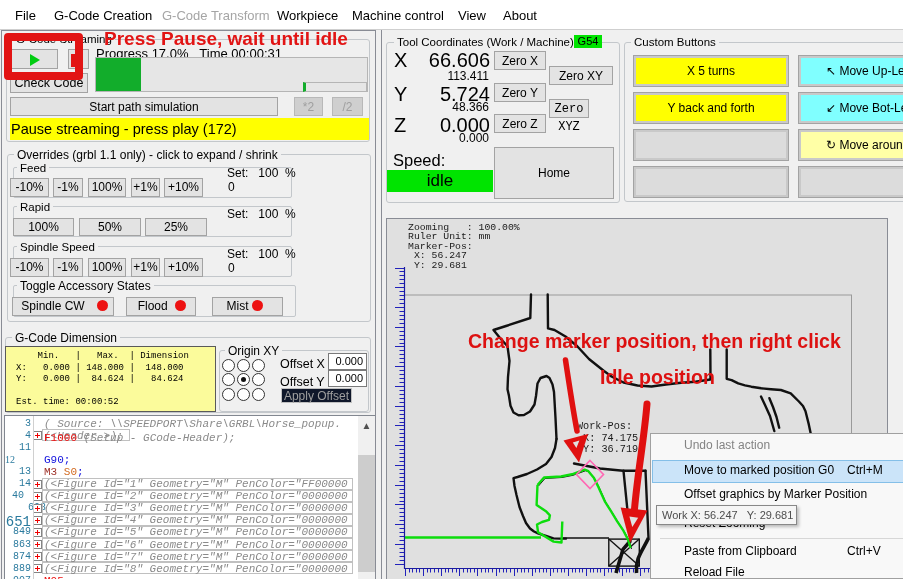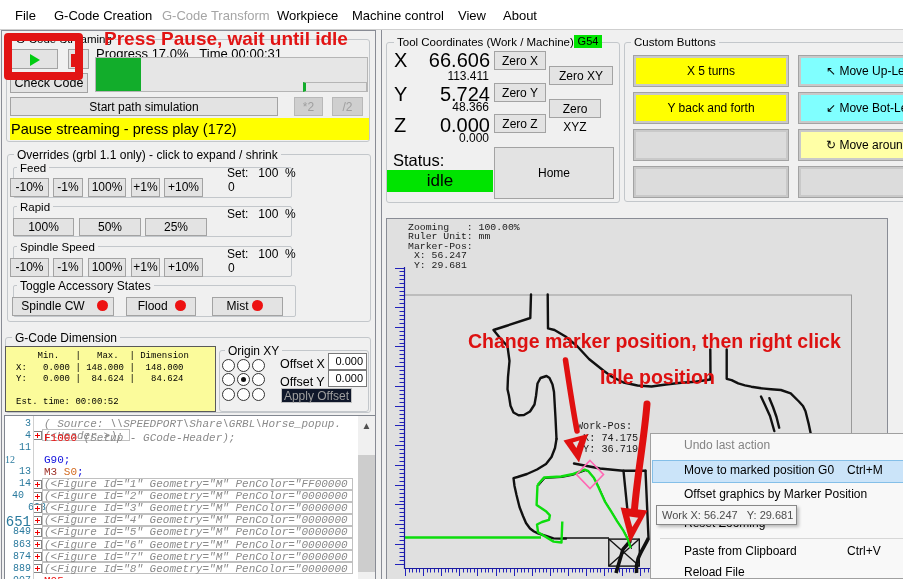--- a/index.html
+++ b/index.html
@@ -209,28 +209,28 @@
 <div class="abs" style="left:394px;top:49px;font-size:20px;">X</div>
 <div class="abs" style="left:400px;top:49px;width:90px;text-align:right;font-size:20px;">66.606</div>
 <div class="abs" style="left:400px;top:69px;width:89px;text-align:right;font-size:12px;">113.411</div>
 <div class="btn" style="left:494px;top:51px;width:52px;height:19px;font-size:12px;line-height:18px;">Zero X</div>
 <div class="btn" style="left:549px;top:66px;width:64px;height:19px;font-size:12px;line-height:18px;">Zero XY</div>
 
 <div class="abs" style="left:394px;top:83px;font-size:20px;">Y</div>
 <div class="abs" style="left:400px;top:83px;width:90px;text-align:right;font-size:20px;">5.724</div>
 <div class="abs" style="left:400px;top:100px;width:89px;text-align:right;font-size:12px;">48.366</div>
 <div class="btn" style="left:494px;top:83px;width:52px;height:19px;font-size:12px;line-height:18px;">Zero Y</div>
-<div class="btn" style="left:549px;top:99px;width:52px;height:19px;font-size:12px;line-height:18px;">Zero XYZ</div>
+<div class="btn" style="left:549px;top:99px;width:40px;height:19px;font-size:12px;line-height:18px;font-family:Liberation Mono, monospace;">Zero XYZ</div>
 
 <div class="abs" style="left:394px;top:114px;font-size:20px;">Z</div>
 <div class="abs" style="left:400px;top:114px;width:90px;text-align:right;font-size:20px;">0.000</div>
 <div class="abs" style="left:400px;top:131px;width:89px;text-align:right;font-size:12px;">0.000</div>
 <div class="btn" style="left:494px;top:114px;width:52px;height:19px;font-size:12px;line-height:18px;">Zero Z</div>
 
-<div class="abs" style="left:393px;top:151px;font-size:16.5px;">Status:</div>
+<div class="abs" style="left:393px;top:151px;font-size:16.5px;">Speed:</div>
 <div class="abs" style="left:387px;top:170px;width:106px;height:22px;background:#00e400;font-size:17px;text-align:center;line-height:21px;">idle</div>
 <div class="btn" style="left:494px;top:147px;width:120px;height:52px;font-size:12px;line-height:50px;">Home</div>
 
 <div class="gbx" style="left:624px;top:42px;width:290px;height:160px;"></div>
 <div class="glabel" style="left:631px;top:36px;font-size:11.5px;">Custom Buttons</div>
 <div class="btn" style="left:633px;top:55px;width:156px;height:32px;background:#ffff00;box-shadow:inset 0 0 0 2px #c9c9c9;font-size:12px;line-height:30px;">X 5 turns</div>
 <div class="btn" style="left:798px;top:55px;width:156px;height:32px;background:#80ffff;box-shadow:inset 0 0 0 2px #c9c9c9;font-size:12px;line-height:30px;text-align:left;padding-left:27px;">↖ Move Up-Left</div>
 <div class="btn" style="left:633px;top:92px;width:156px;height:32px;background:#ffff00;box-shadow:inset 0 0 0 2px #c9c9c9;font-size:12px;line-height:30px;">Y back and forth</div>
 <div class="btn" style="left:798px;top:92px;width:156px;height:32px;background:#80ffff;box-shadow:inset 0 0 0 2px #c9c9c9;font-size:12px;line-height:30px;text-align:left;padding-left:27px;">↙ Move Bot-Left</div>
 <div class="btn" style="left:633px;top:129px;width:156px;height:32px;background:#dcdcdc;box-shadow:inset 0 0 0 2px #c9c9c9;"></div>

